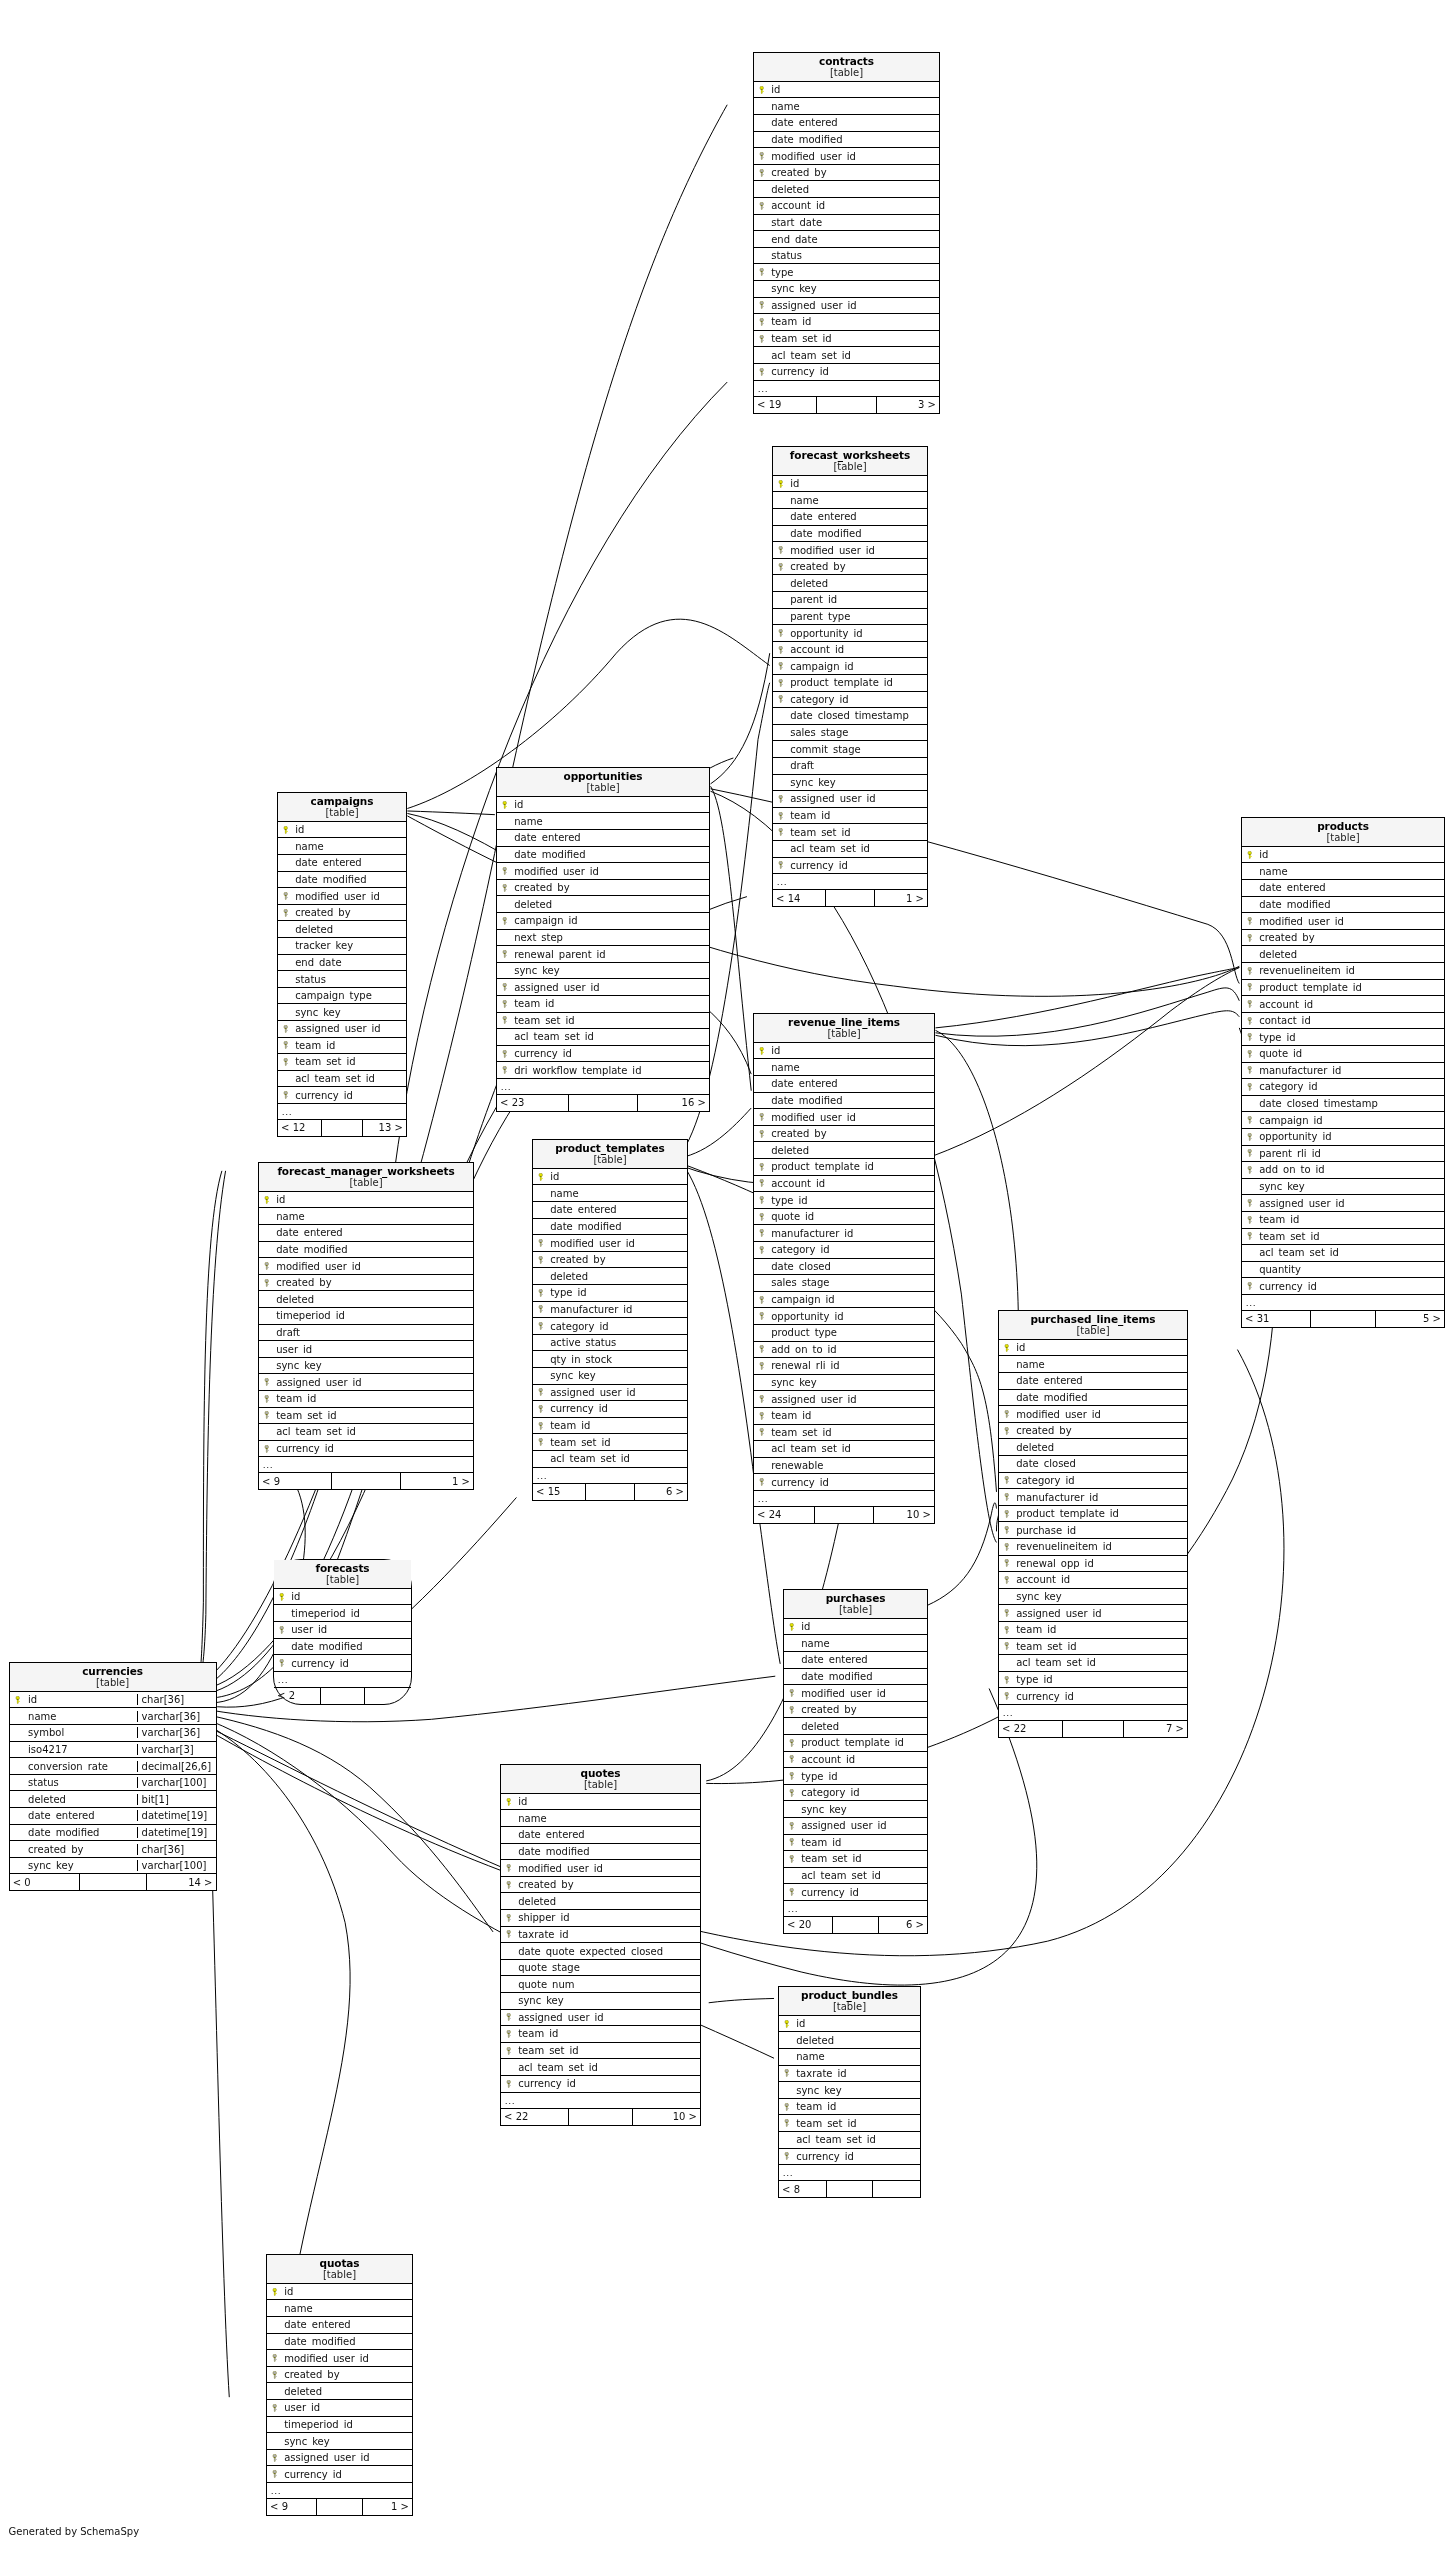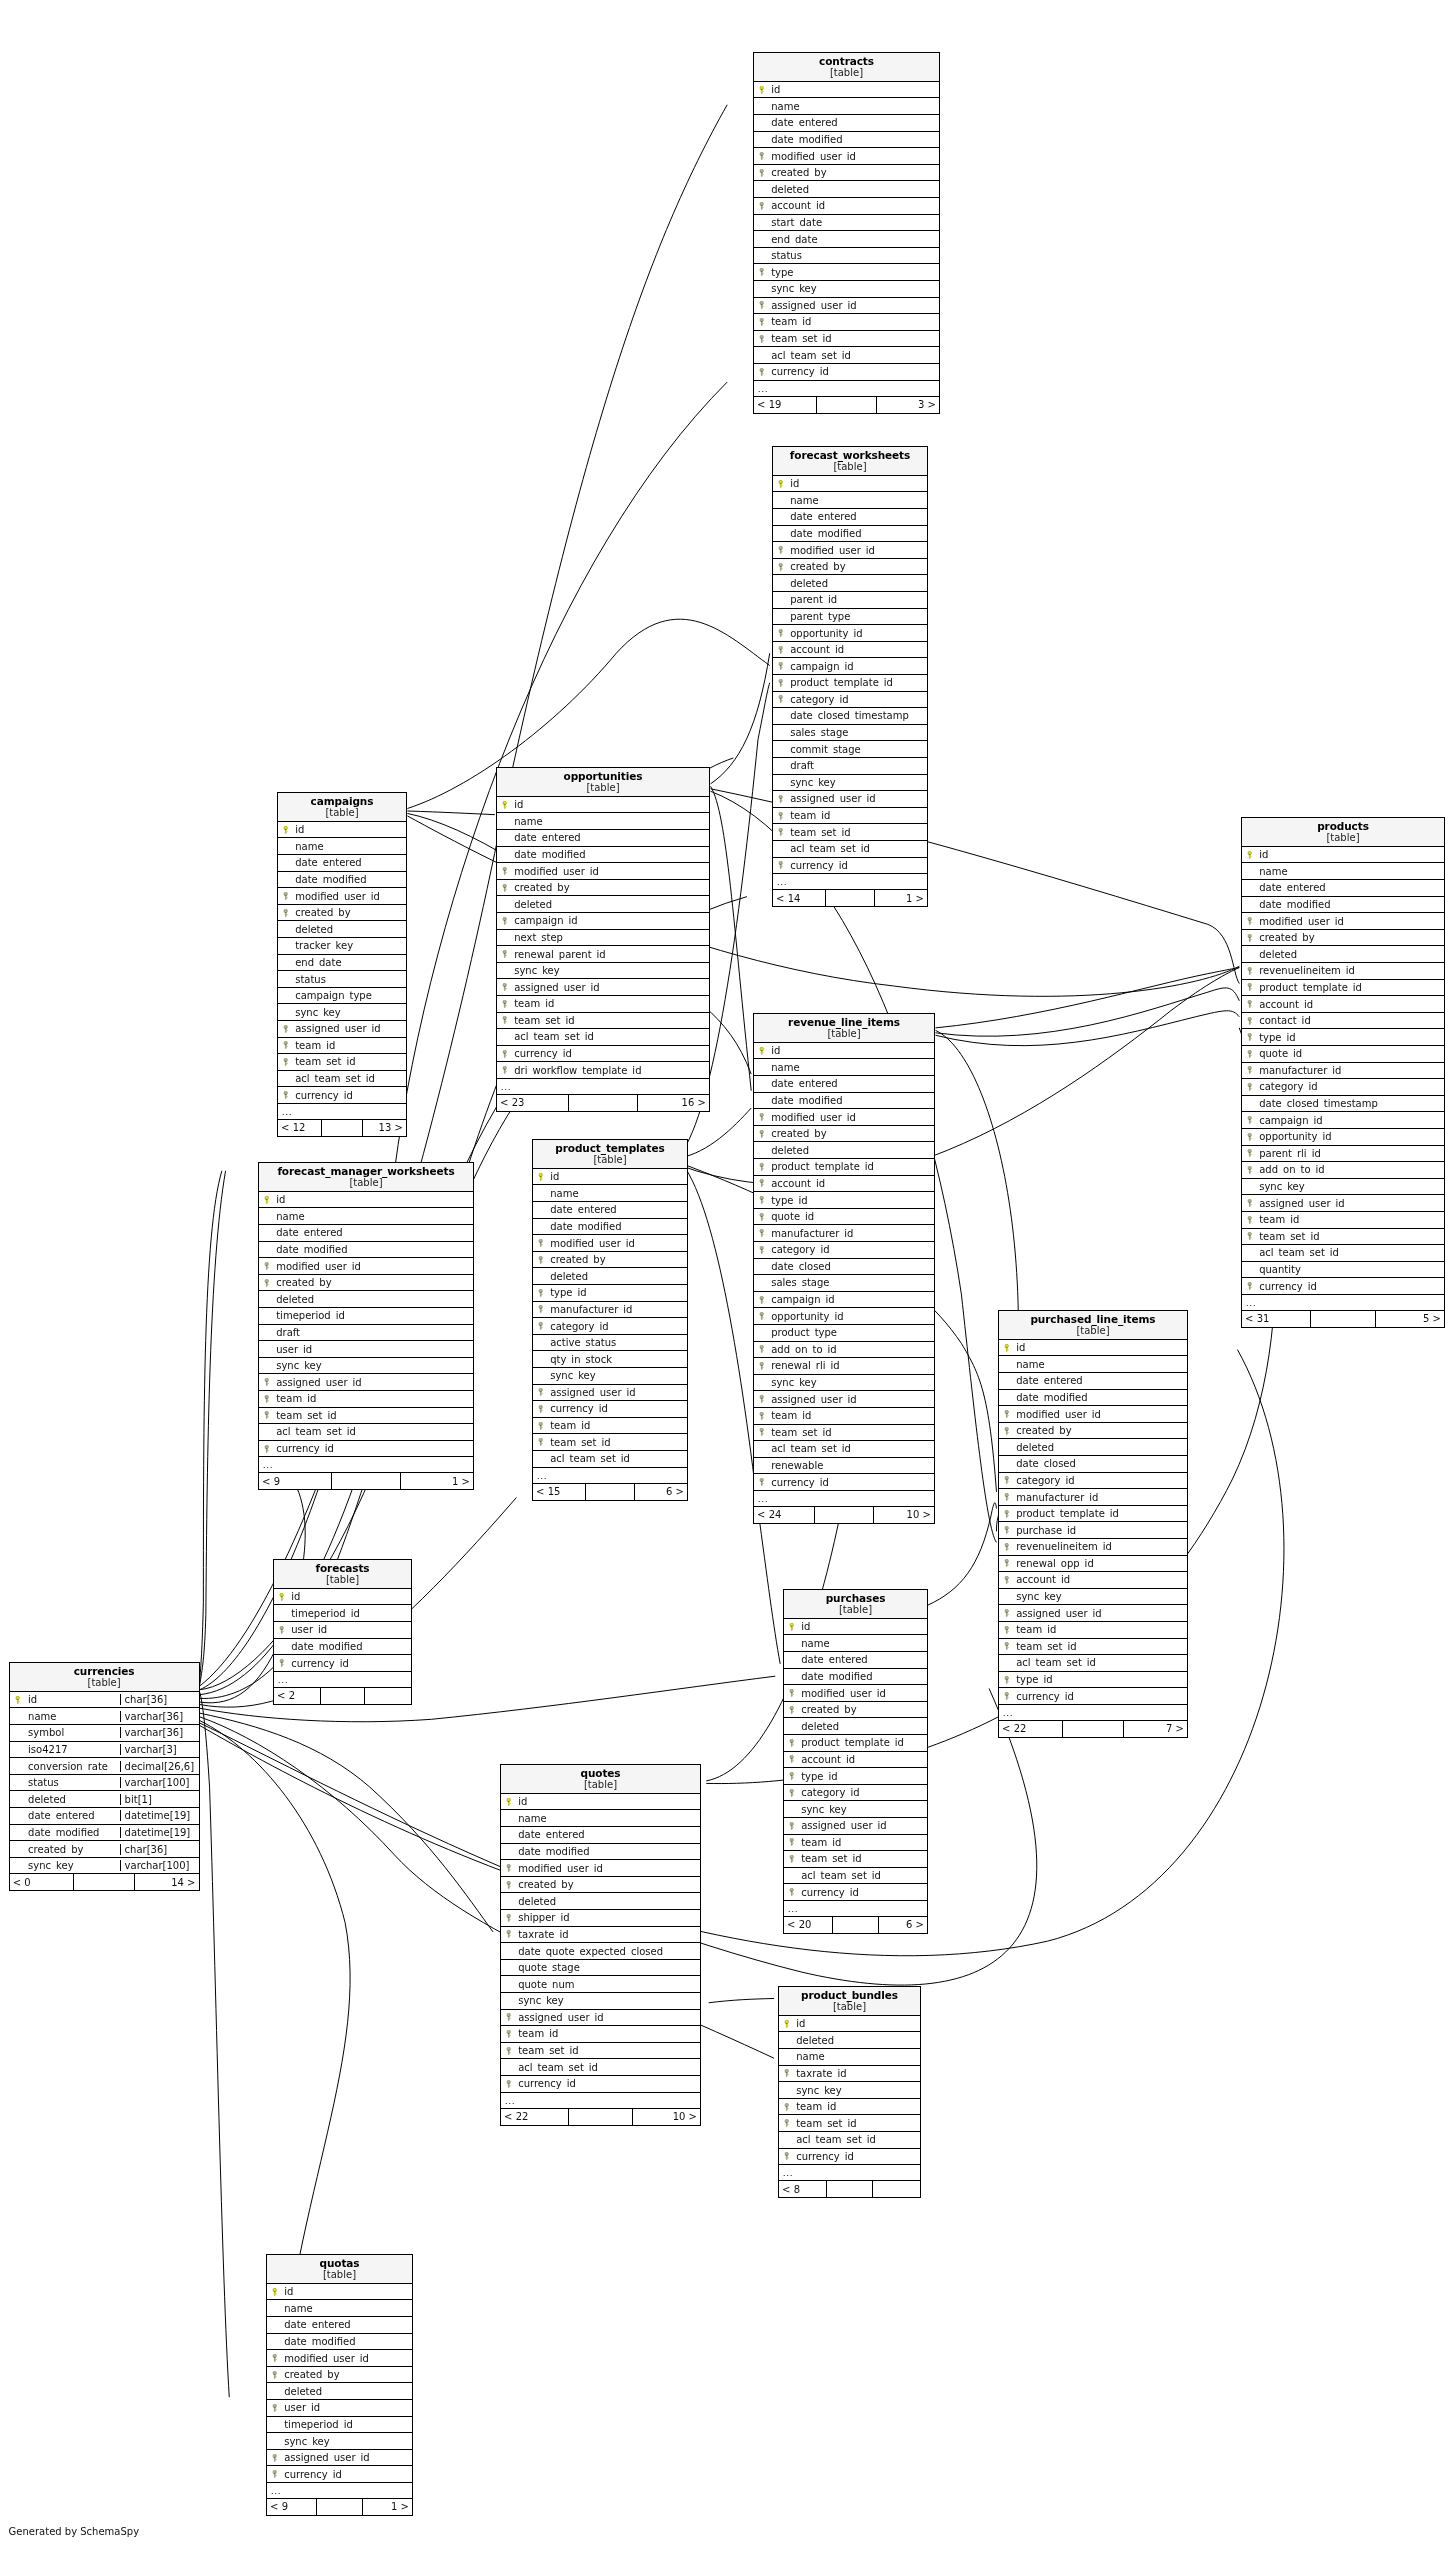--- a/index.html
+++ b/index.html
@@ -1568,21 +1568,21 @@
           </span>
           <span class="col-name">currency_id</span>
         </div>
         <div class="ellipsis-row">...</div>
         <div class="foot-row">
           <span class="foot-l">&lt; 22</span>
           <span class="foot-m"></span>
           <span class="foot-r">7 &gt;</span>
         </div>
       </div>
-      <div class="table-box" style="left: 273px; top: 1559px; width: 139px;">
+      <div class="table-box" style="left: 273px; top: 1559px; width: 139px; border-radius: 28px;">
         <div class="tbl-head">
           <span class="tbl-name">forecasts</span>
           <span class="tbl-kind">[table]</span>
         </div>
         <div class="col-row">
           <span class="keycell">
             <svg class="keyicon" viewBox="0 0 12 13" xmlns="http://www.w3.org/2000/svg">
               <circle cx="6" cy="3.2" r="2.9" fill="#e5e500" stroke="#6b6b00" stroke-width="0.7"></circle>
               <rect x="5" y="5" width="2" height="7.2" fill="#e5e500" stroke="#6b6b00" stroke-width="0.5"></rect>
               <rect x="7" y="8" width="2.4" height="1.5" fill="#e5e500"></rect>
@@ -1764,21 +1764,21 @@
           </span>
           <span class="col-name">currency_id</span>
         </div>
         <div class="ellipsis-row">...</div>
         <div class="foot-row">
           <span class="foot-l">&lt; 20</span>
           <span class="foot-m"></span>
           <span class="foot-r">6 &gt;</span>
         </div>
       </div>
-      <div class="table-box" style="left: 8.6px; top: 1662px; width: 191px;">
+      <div class="table-box" style="left: 8.6px; top: 1662px; width: 208px;">
         <div class="tbl-head">
           <span class="tbl-name">currencies</span>
           <span class="tbl-kind">[table]</span>
         </div>
         <div class="col-row typed">
           <span class="keycell">
             <svg class="keyicon" viewBox="0 0 12 13" xmlns="http://www.w3.org/2000/svg">
               <circle cx="6" cy="3.2" r="2.9" fill="#e5e500" stroke="#6b6b00" stroke-width="0.7"></circle>
               <rect x="5" y="5" width="2" height="7.2" fill="#e5e500" stroke="#6b6b00" stroke-width="0.5"></rect>
               <rect x="7" y="8" width="2.4" height="1.5" fill="#e5e500"></rect>

